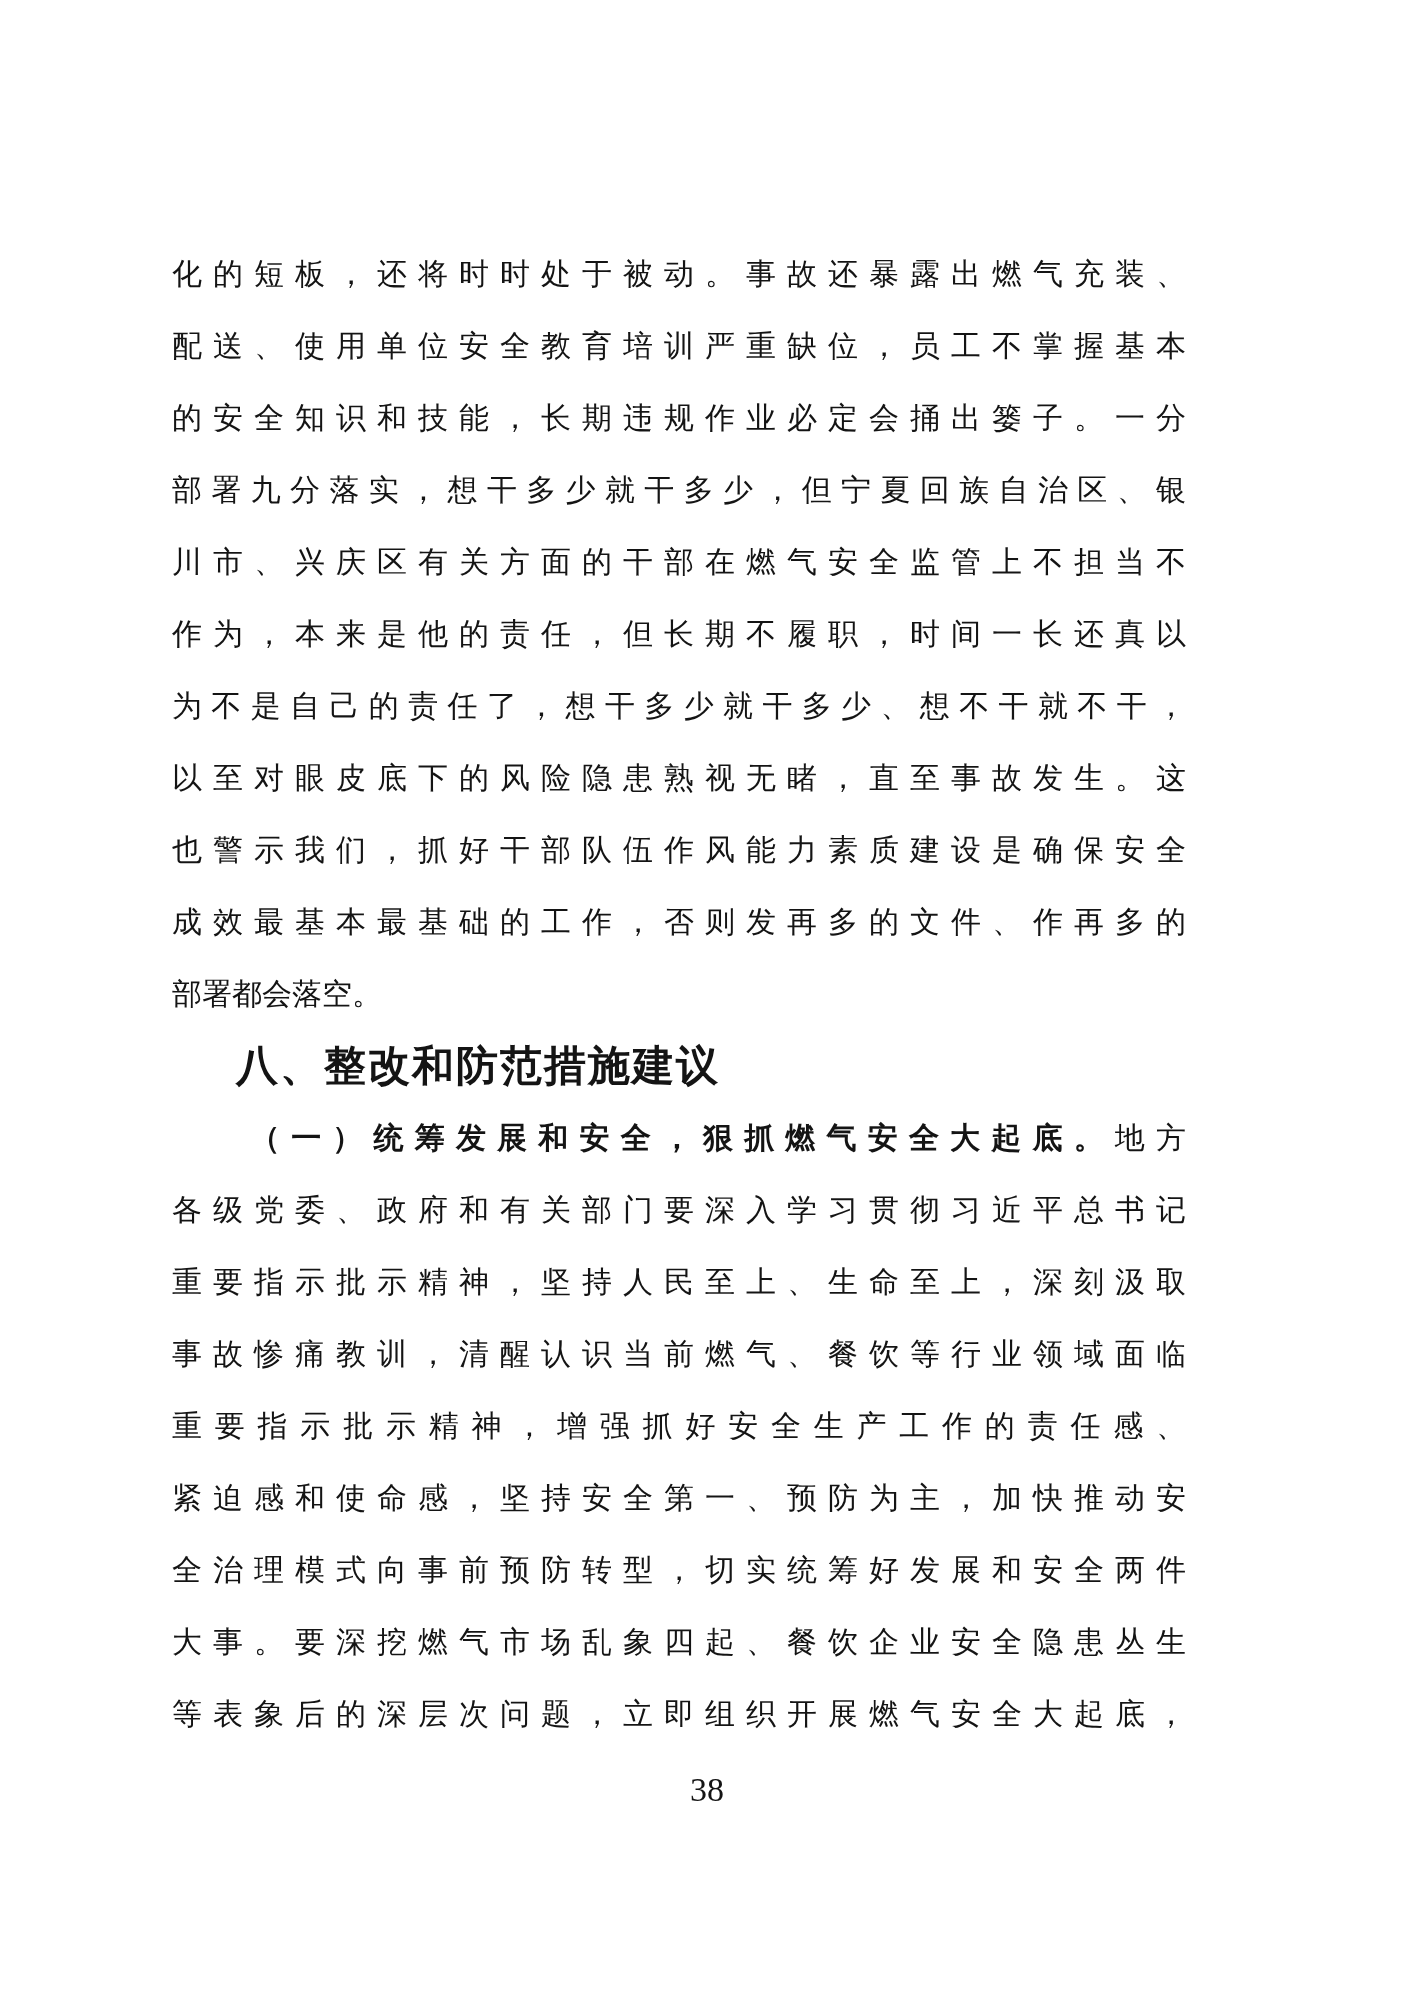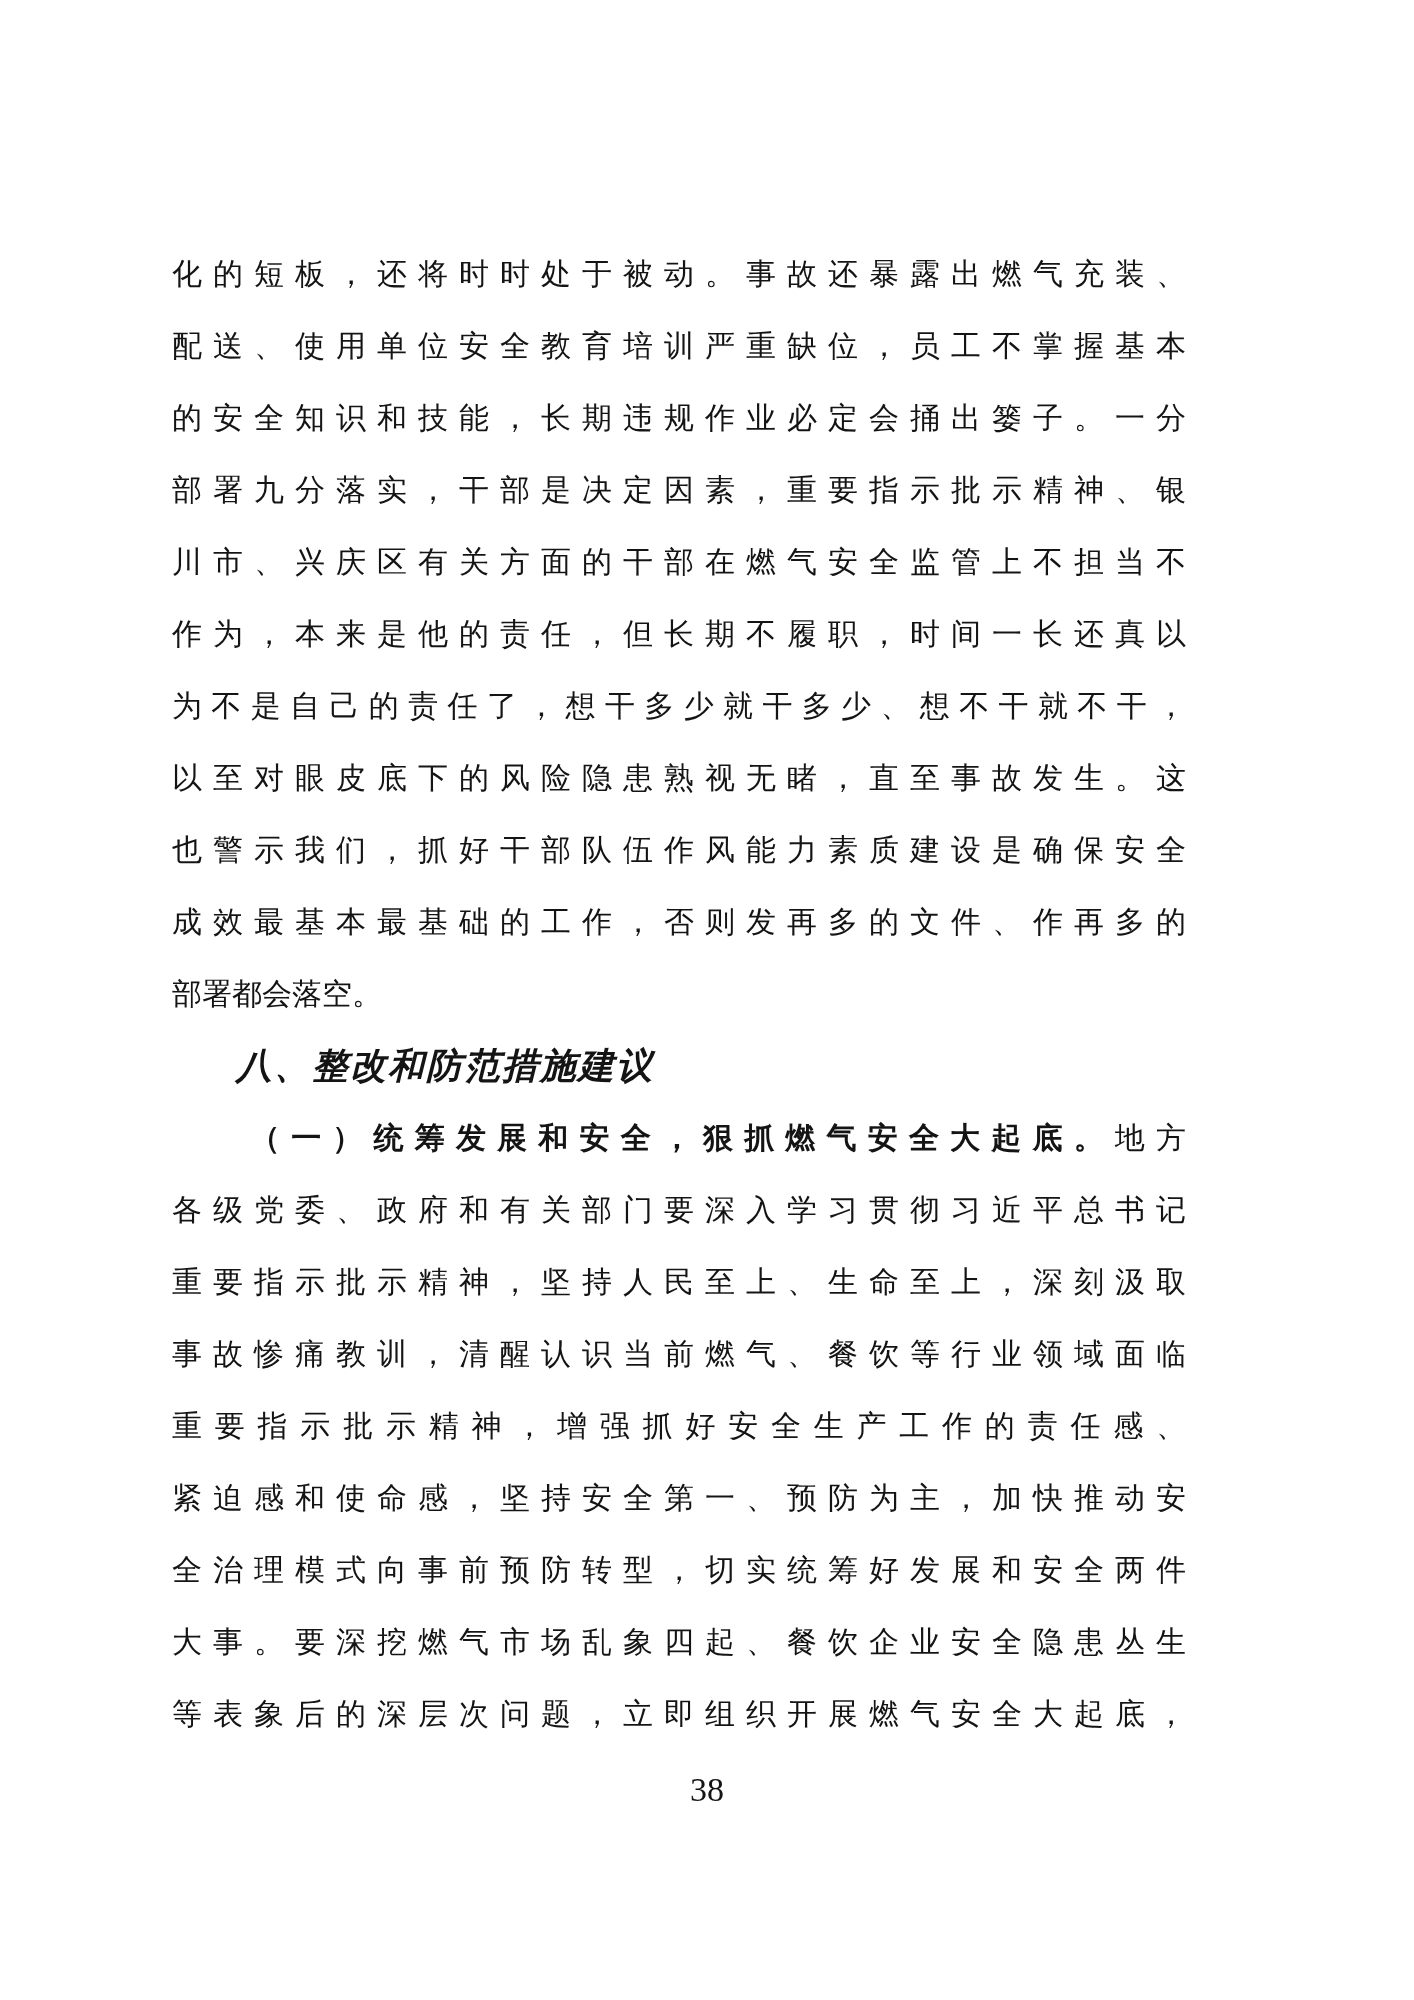--- a/index.html
+++ b/index.html
@@ -30,26 +30,25 @@
     text-align-last: justify;
     letter-spacing: 0;
   }
   .line.body-last {
     text-align: right;
     text-align-last: left;
   }
   .line.heading {
     font-family: "Liberation Sans", "DejaVu Sans", sans-serif;
     font-weight: bold;
-    font-size: 36px;
+    font-size: 42px;
     padding-left: 64px;
     text-align: right;
     text-align-last: left;
     letter-spacing: 2px;
-    font-style: italic;
   }
   .line.body-indent {
     padding-left: 78px;
     width: 936px;
   }
   .bold-lead {
     font-weight: bold;
     font-family: Liberation Mono, monospace;
   }
   .page-number {
@@ -64,21 +63,21 @@
   }
 </style>
 </head>
 <body>
 
 <div class="page">
   <div class="text-block">
       <div class="line body">化的短板，还将时时处于被动。事故还暴露出燃气充装、</div>
       <div class="line body">配送、使用单位安全教育培训严重缺位，员工不掌握基本</div>
       <div class="line body">的安全知识和技能，长期违规作业必定会捅出篓子。一分</div>
-      <div class="line body">部署九分落实，干部是决定因素，重要指示批示精神、银</div>
+      <div class="line body">部署九分落实，想干多少就干多少，但宁夏回族自治区、银</div>
       <div class="line body">川市、兴庆区有关方面的干部在燃气安全监管上不担当不</div>
       <div class="line body">作为，本来是他的责任，但长期不履职，时间一长还真以</div>
       <div class="line body">为不是自己的责任了，想干多少就干多少、想不干就不干，</div>
       <div class="line body">以至对眼皮底下的风险隐患熟视无睹，直至事故发生。这</div>
       <div class="line body">也警示我们，抓好干部队伍作风能力素质建设是确保安全</div>
       <div class="line body">成效最基本最基础的工作，否则发再多的文件、作再多的</div>
       <div class="line body-last">部署都会落空。</div>
       <div class="line heading">八、整改和防范措施建议</div>
       <div class="line body-indent"><span class="bold-lead">（一）统筹发展和安全，狠抓燃气安全大起底。</span><span>地方</span></div>
       <div class="line body">各级党委、政府和有关部门要深入学习贯彻习近平总书记</div>

